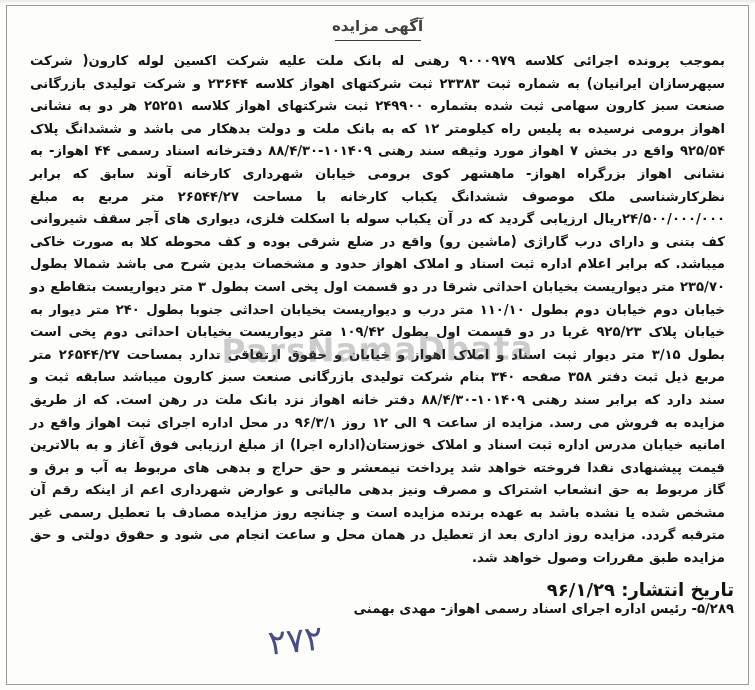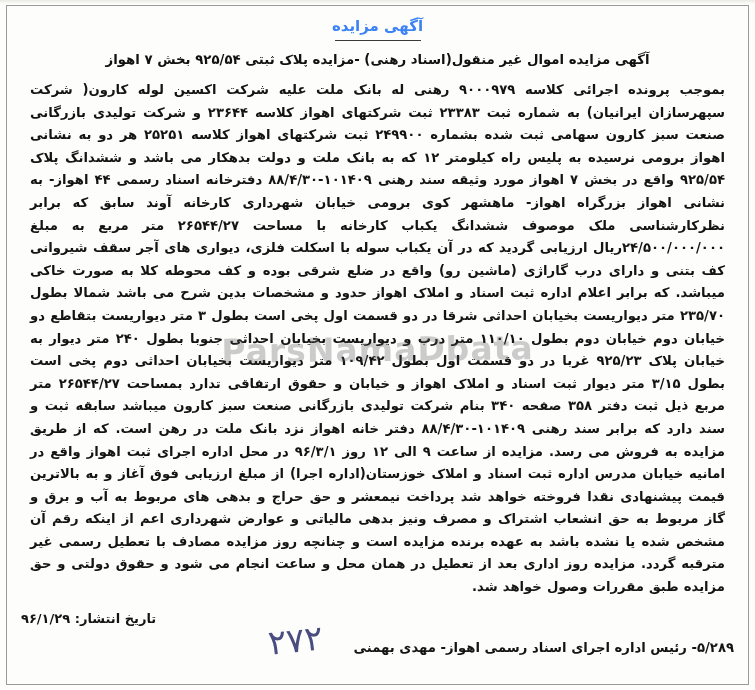--- a/index.html
+++ b/index.html
@@ -32,21 +32,21 @@
     left: 14px;
     right: 14px;
     top: 10px;
     bottom: 8px;
   }
   .doc-title {
     text-align: center;
     font-family: "DejaVu Sans", sans-serif;
     font-size: 15px;
     font-weight: bold;
-    color: #3b82f6;
+    color: #404040;
     letter-spacing: 0px;
     margin: 0 0 4px 0;
     line-height: 20px;
   }
   .title-rule {
     width: 86px;
     height: 1px;
     background: #3a3a3a;
     margin: 1px auto 8px auto;
   }
@@ -67,30 +67,30 @@
     line-height: 22.6px;
     direction: rtl;
     font-weight: bold;
     word-spacing: 0.5px;
   }
   .body-text p {
     margin: 9px;
   }
   .footer-line {
     margin-top: 4px;
-    font-size: 13px;
+    font-size: 18px;
     font-weight: bold;
     color: #141414;
     direction: rtl;
-    text-align: left;
+    text-align: right;
     line-height: 22px;
   }
   .footer-row {
     position: relative;
-    margin-top: 10px;
+    margin-top: 0;
     height: 26px;
     direction: rtl;
     text-align: center;
   }
   .footer-left {
     position: absolute;
     right: 0;
     top: 0;
     font-size: 13.2px;
     font-weight: bold;
@@ -135,21 +135,20 @@
 <body>
 
 <div class="page">
   <div class="edge-noise-top"></div>
   <div class="frame">
     <div class="inner">
 
       <div class="doc-title">آگهی مزایده</div>
       <div class="title-rule"></div>
 
-      <div class="headline">آگهی مزایده اموال غیر منقول(اسناد رهنی) -مزایده پلاک ثبتی ۹۲۵/۵۴ بخش ۷ اهواز</div>
 
       <div class="body-text">
         <p>بموجب پرونده اجرائی کلاسه ۹۰۰۰۹۷۹ رهنی له بانک ملت علیه شرکت اکسین لوله کارون( شرکت سپهرسازان ایرانیان) به شماره ثبت ۲۳۳۸۳ ثبت شرکتهای اهواز کلاسه ۲۳۶۴۴ و شرکت تولیدی بازرگانی صنعت سبز کارون سهامی ثبت شده بشماره ۲۴۹۹۰۰ ثبت شرکتهای اهواز کلاسه ۲۵۲۵۱ هر دو به نشانی اهواز برومی نرسیده به پلیس راه کیلومتر ۱۲ که به بانک ملت و دولت بدهکار می باشد و ششدانگ پلاک ۹۲۵/۵۴ واقع در بخش ۷ اهواز مورد وثیقه سند رهنی ۱۰۱۴۰۹-۸۸/۴/۳۰ دفترخانه اسناد رسمی ۴۴ اهواز- به نشانی اهواز بزرگراه اهواز- ماهشهر کوی برومی خیابان شهرداری کارخانه آوند سابق که برابر نظرکارشناسی ملک موصوف ششدانگ یکباب کارخانه با مساحت ۲۶۵۴۴/۲۷ متر مربع به مبلغ ۲۴/۵۰۰/۰۰۰/۰۰۰ریال ارزیابی گردید که در آن یکباب سوله با اسکلت فلزی، دیواری های آجر سقف شیروانی کف بتنی و دارای درب گاراژی (ماشین رو) واقع در ضلع شرقی بوده و کف محوطه کلا به صورت خاکی میباشد. که برابر اعلام اداره ثبت اسناد و املاک اهواز حدود و مشخصات بدین شرح می باشد شمالا بطول ۲۳۵/۷۰ متر دیواریست بخیابان احداثی شرقا در دو قسمت اول پخی است بطول ۳ متر دیواریست بتقاطع دو خیابان دوم خیابان دوم بطول ۱۱۰/۱۰ متر درب و دیواریست بخیابان احداثی جنوبا بطول ۲۴۰ متر دیوار به خیابان پلاک ۹۲۵/۲۳ غربا در دو قسمت اول بطول ۱۰۹/۴۲ متر دیواریست بخیابان احداثی دوم پخی است بطول ۳/۱۵ متر دیوار ثبت اسناد و املاک اهواز و خیابان و حقوق ارتفاقی تدارد بمساحت ۲۶۵۴۴/۲۷ متر مربع ذیل ثبت دفتر ۳۵۸ صفحه ۳۴۰ بنام شرکت تولیدی بازرگانی صنعت سبز کارون میباشد سابقه ثبت و سند دارد که برابر سند رهنی ۱۰۱۴۰۹-۸۸/۴/۳۰ دفتر خانه اهواز نزد بانک  ملت در رهن است. که از طریق مزایده به فروش می رسد. مزایده از ساعت ۹ الی ۱۲ روز ۹۶/۳/۱ در محل اداره اجرای ثبت اهواز واقع در  امانیه خیابان مدرس اداره ثبت اسناد و املاک خوزستان(اداره اجرا) از مبلغ ارزیابی فوق آغاز و به بالاترین قیمت پیشنهادی نقدا فروخته خواهد شد پرداخت نیمعشر و حق حراج و بدهی های مربوط به آب و برق و گاز مربوط به حق انشعاب اشتراک و  مصرف ونیز بدهی مالیاتی و عوارض شهرداری اعم از اینکه رقم آن مشخص شده یا نشده باشد به عهده برنده مزایده است و چنانچه روز مزایده مصادف با تعطیل رسمی غیر مترقبه گردد. مزایده روز اداری بعد از تعطیل در همان محل و ساعت انجام می شود و حقوق دولتی و حق مزایده طبق مقررات وصول خواهد شد.</p>
       </div>
 
       <div class="footer-line">تاریخ انتشار: ۹۶/۱/۲۹</div>
 
       <div class="footer-row">
         <span class="footer-left">۵/۲۸۹- رئیس اداره اجرای اسناد رسمی اهواز- مهدی بهمنی</span>
       </div>

